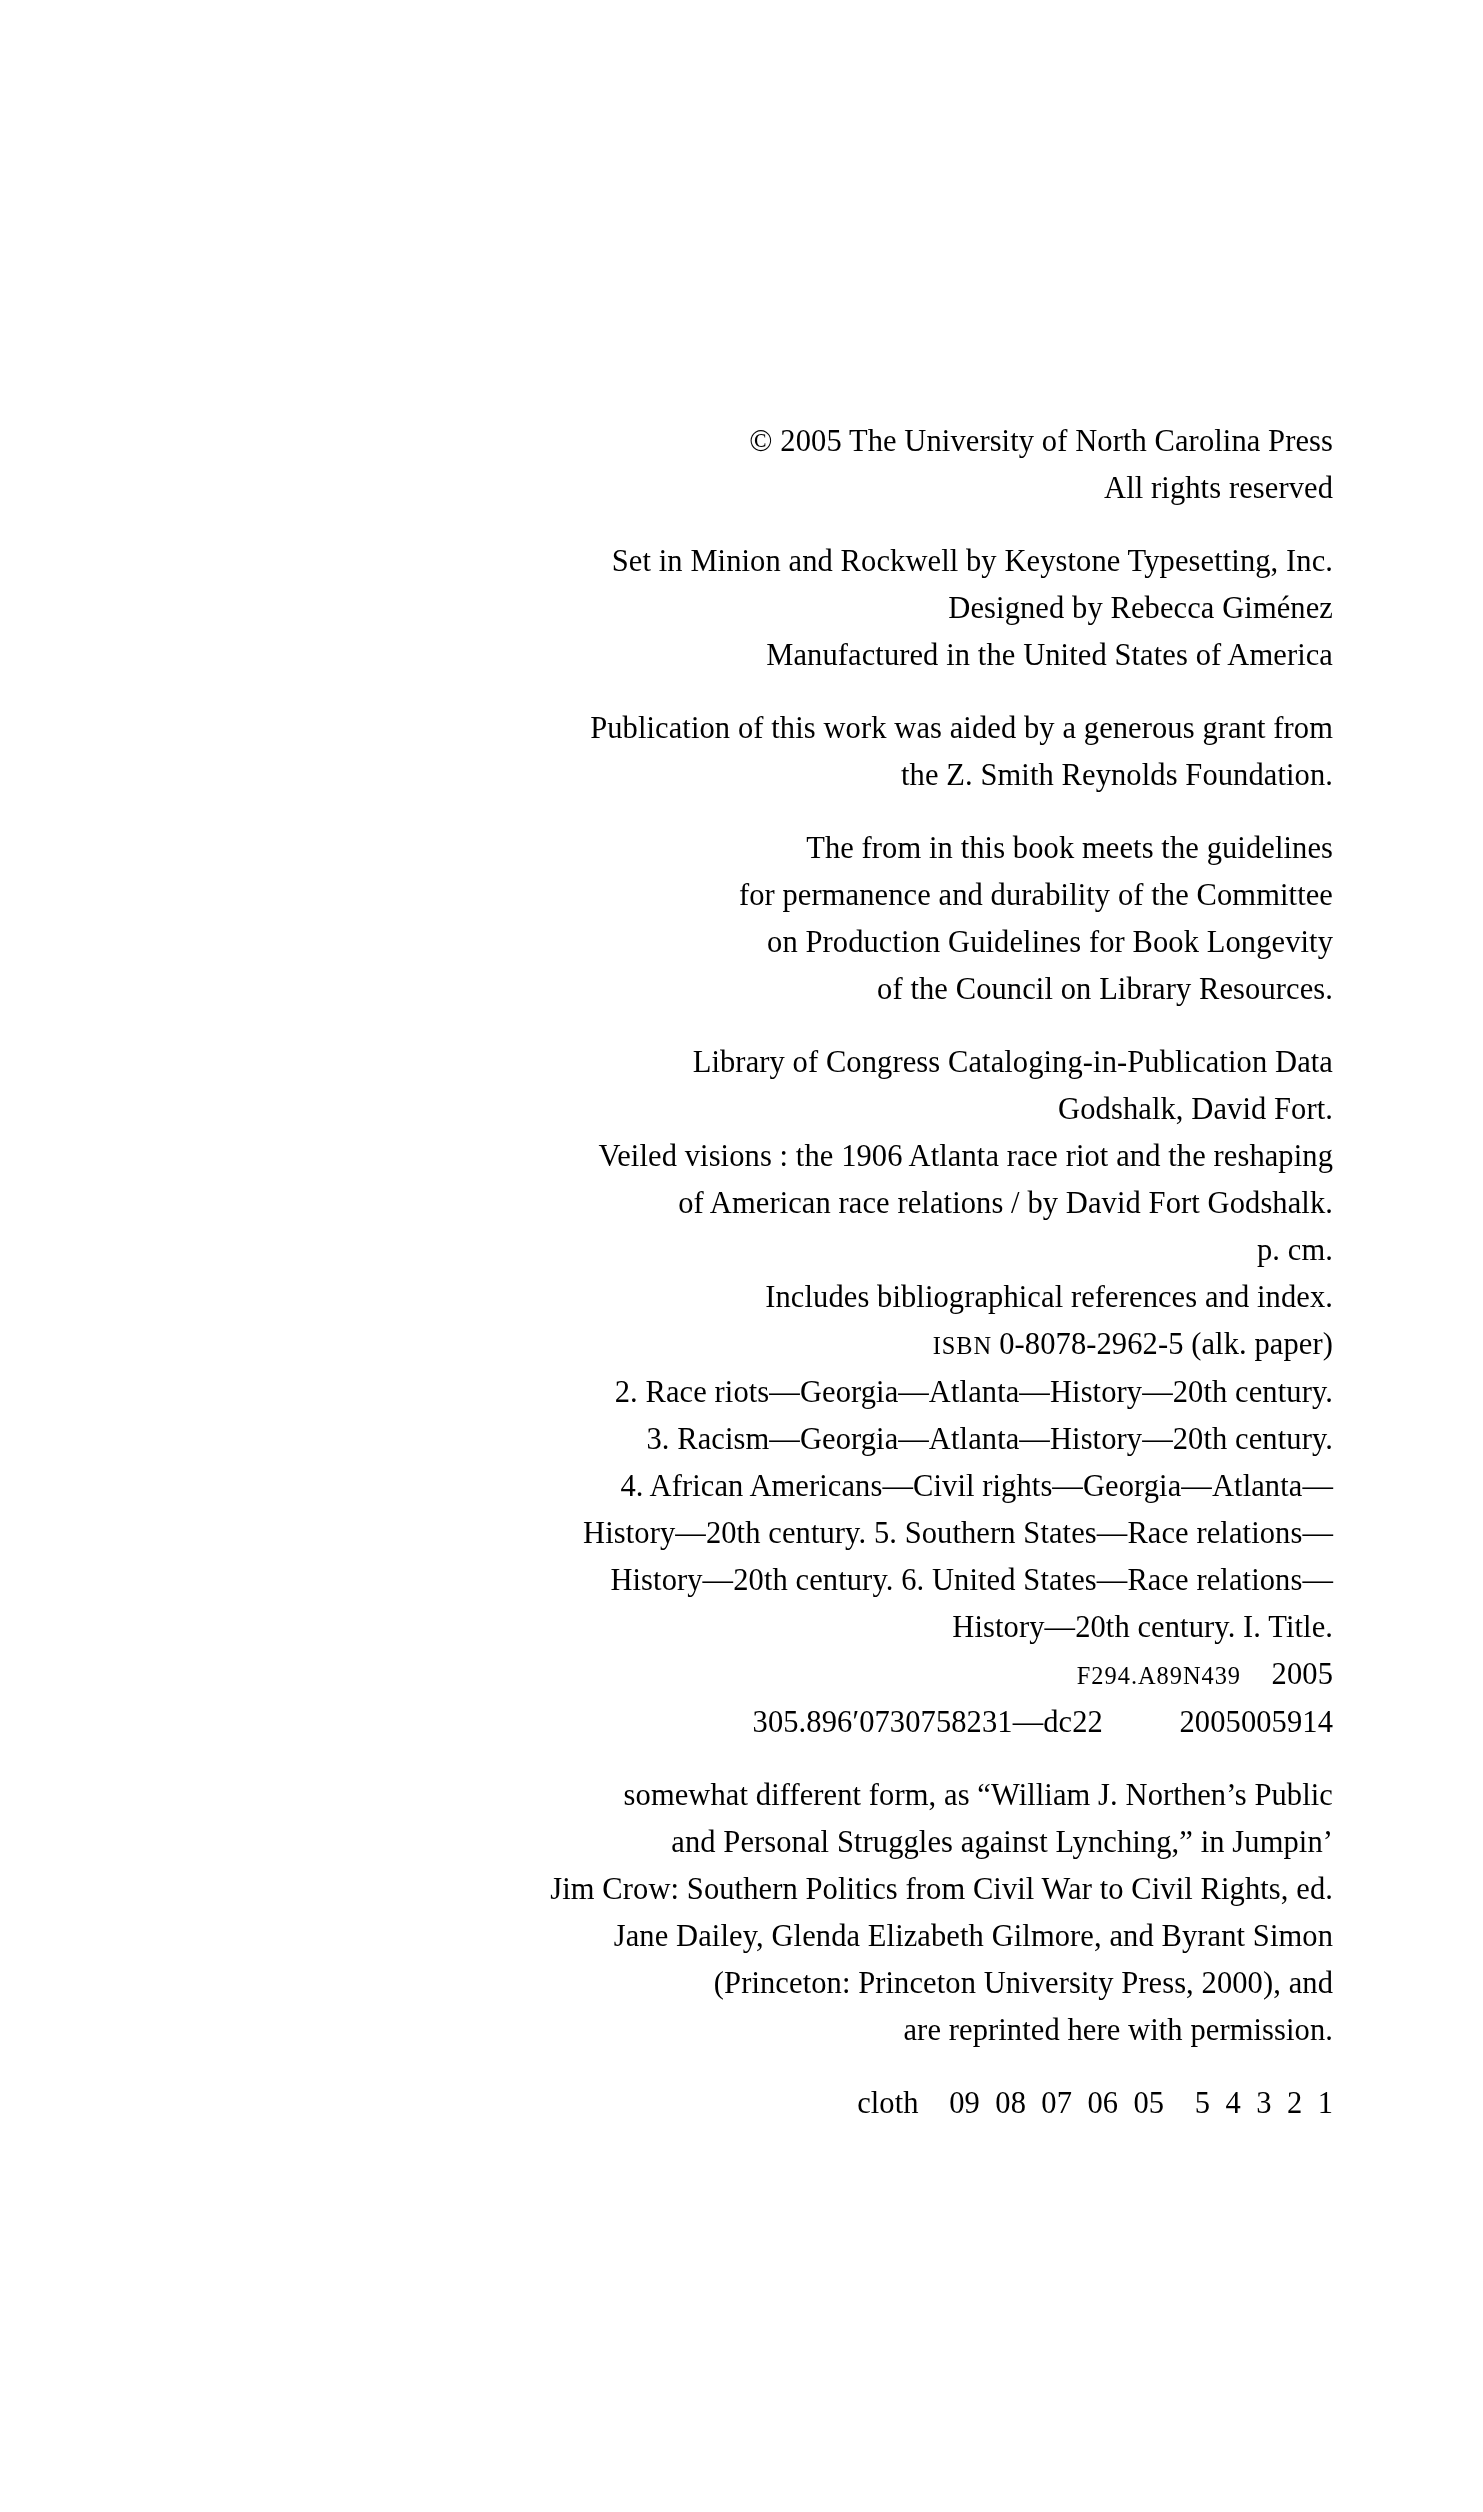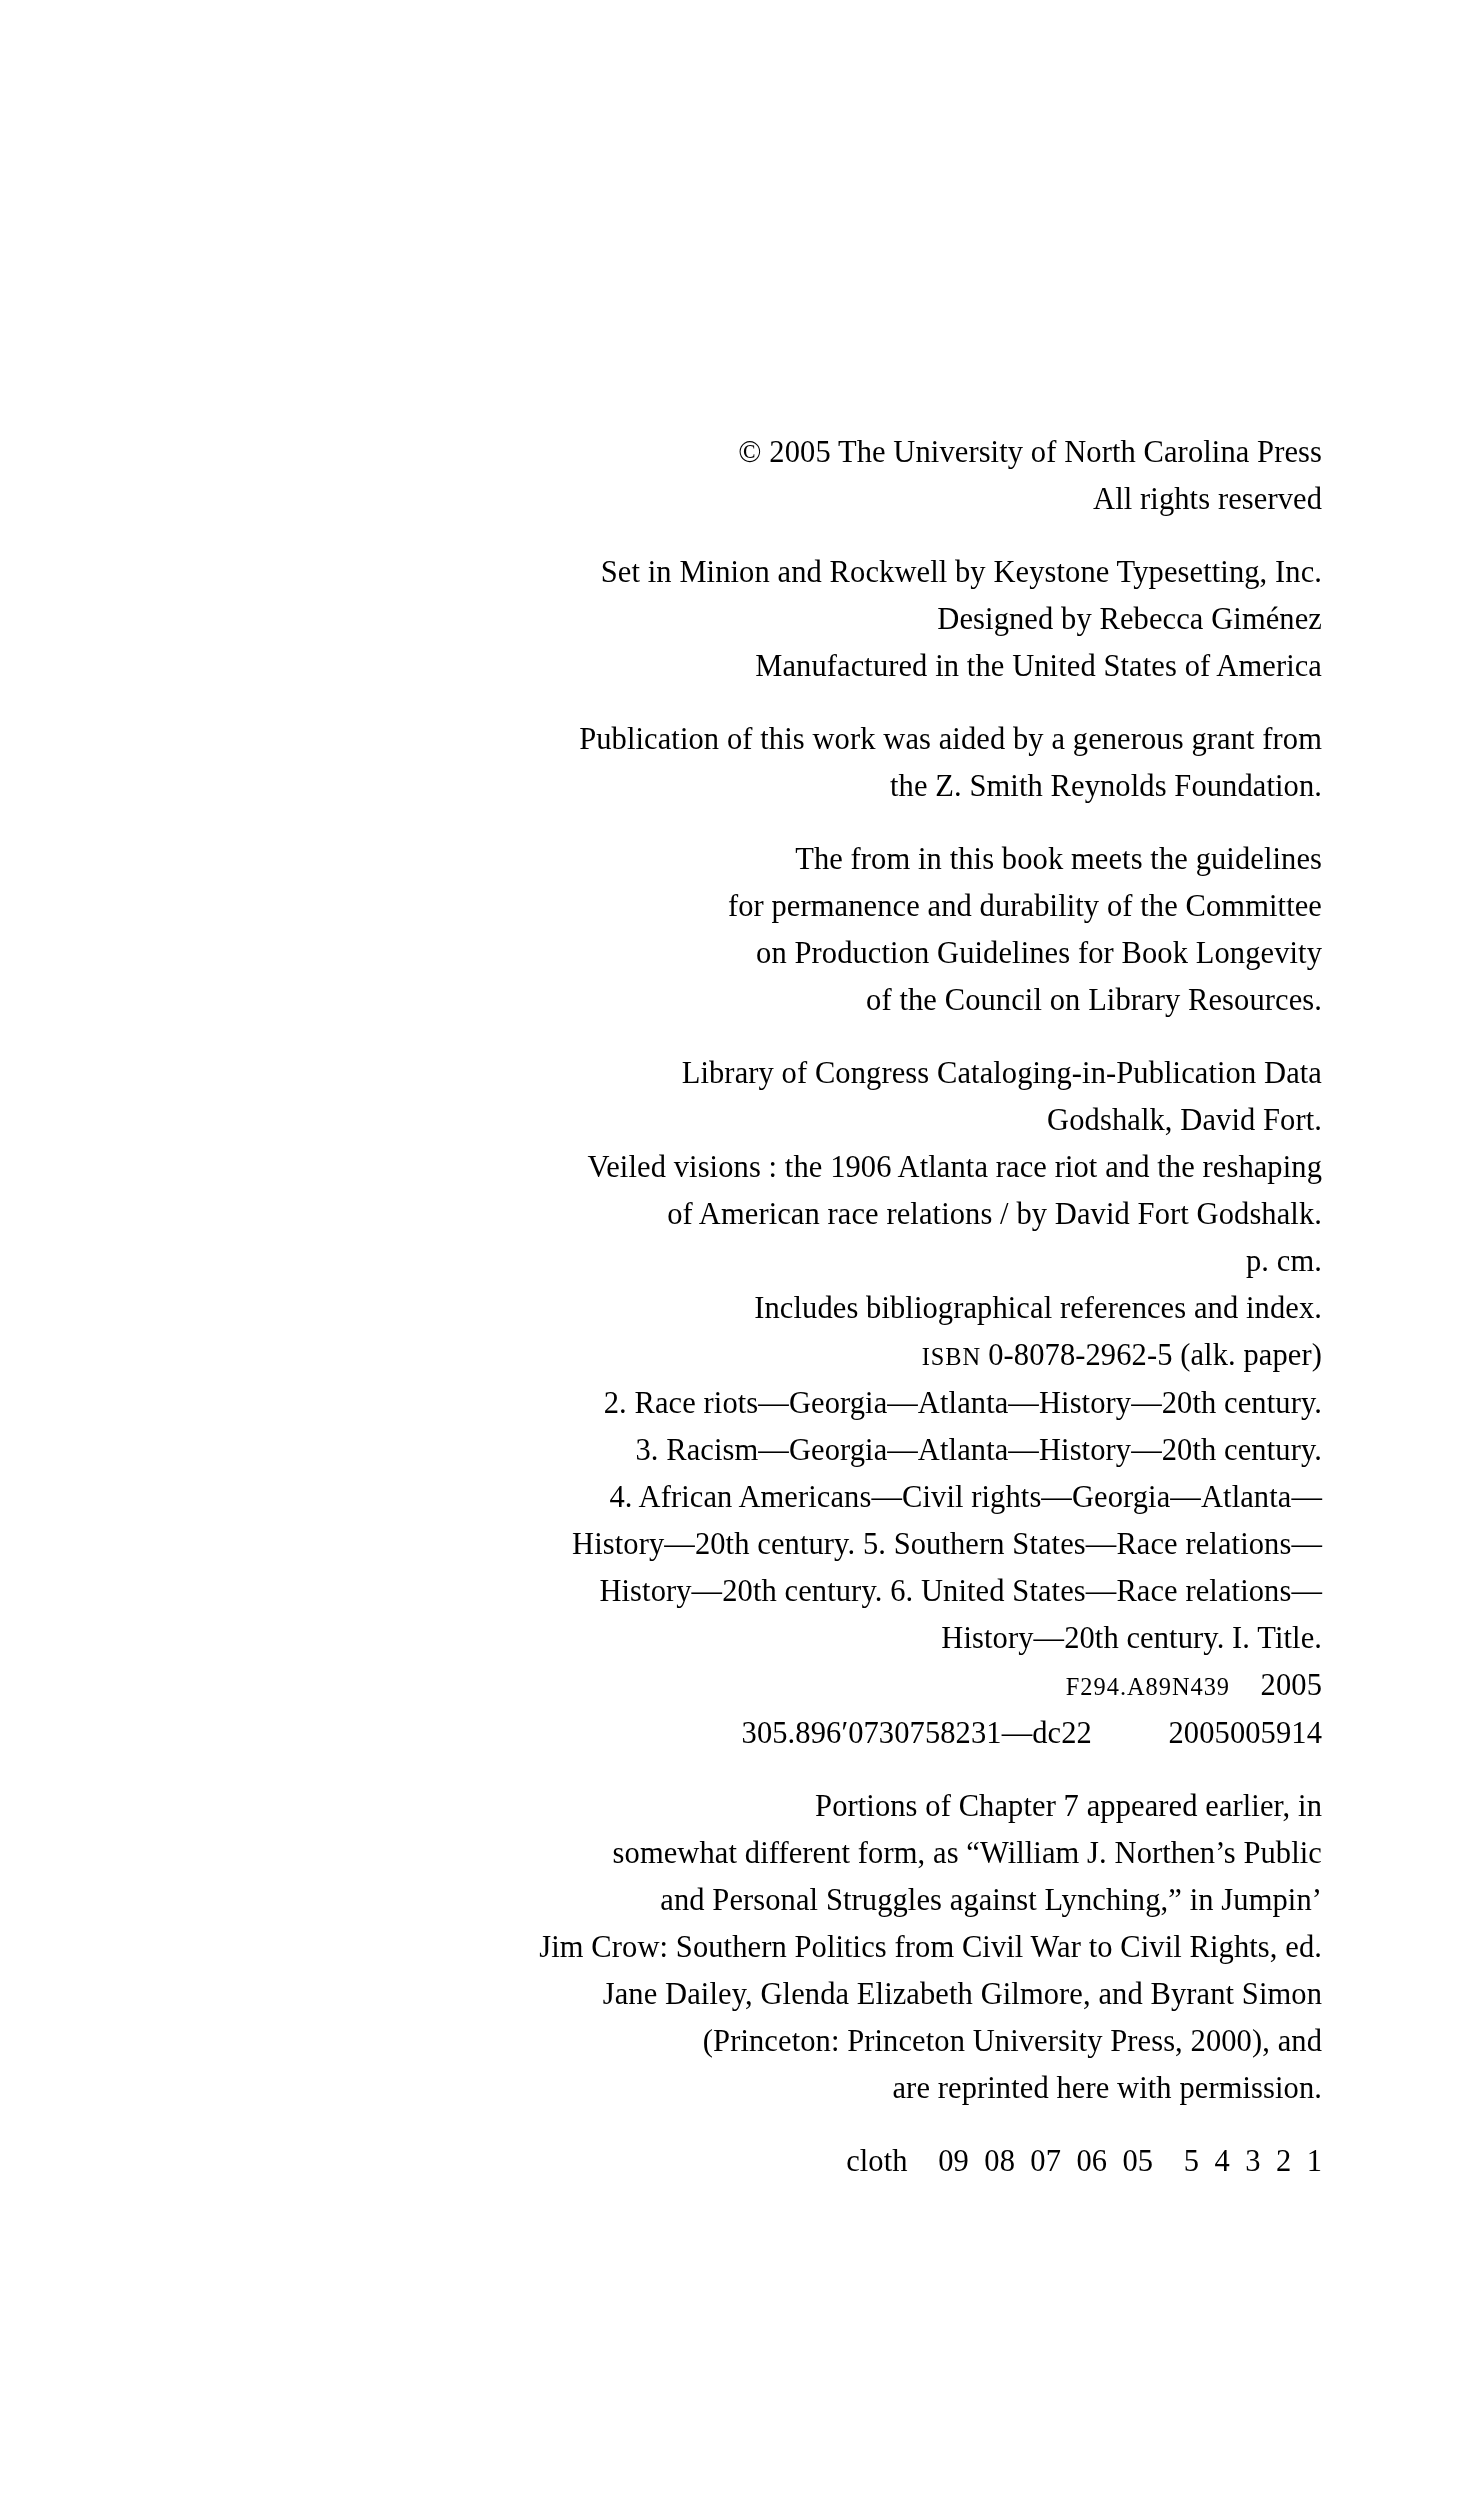--- a/index.html
+++ b/index.html
@@ -20,21 +20,21 @@
     position: absolute;
     top: 417px;
     right: 150px;
     width: 1009px;
     text-align: right;
     font-size: 30.5px;
     line-height: 47px;
     letter-spacing: 0.1px;
   }
   .para {
-    margin: 12px;
+    margin: 1px;
   }
   .para + .para {
     margin-top: 26px;
   }
   .line {
     display: block;
   }
   .it {
   }
   .sc {
@@ -77,21 +77,20 @@
         <div class="line"><span>2. Race riots—Georgia—Atlanta—History—20th century.</span></div>
         <div class="line"><span>3. Racism—Georgia—Atlanta—History—20th century.</span></div>
         <div class="line"><span>4. African Americans—Civil rights—Georgia—Atlanta—</span></div>
         <div class="line"><span>History—20th century. 5. Southern States—Race relations—</span></div>
         <div class="line"><span>History—20th century. 6. United States—Race relations—</span></div>
         <div class="line"><span>History—20th century. I. Title.</span></div>
         <div class="line"><span class="sc">F294.A89N439</span><span> 2005</span></div>
         <div class="line"><span>305.896′0730758231—dc22   2005005914</span></div>
       </div>
       <div class="para">
-        <div class="line"><span>Portions of Chapter 7 appeared earlier, in</span></div>
         <div class="line"><span>somewhat different form, as “William J. Northen’s Public</span></div>
         <div class="line"><span>and Personal Struggles against Lynching,” in </span><span class="it">Jumpin’</span></div>
         <div class="line"><span class="it">Jim Crow: Southern Politics from Civil War to Civil Rights</span><span>, ed.</span></div>
         <div class="line"><span>Jane Dailey, Glenda Elizabeth Gilmore, and Byrant Simon</span></div>
         <div class="line"><span>(Princeton: Princeton University Press, 2000), and</span></div>
         <div class="line"><span>are reprinted here with permission.</span></div>
       </div>
       <div class="para">
         <div class="line"><span>cloth 09 08 07 06 05  5 4 3 2 1</span></div>
       </div>

